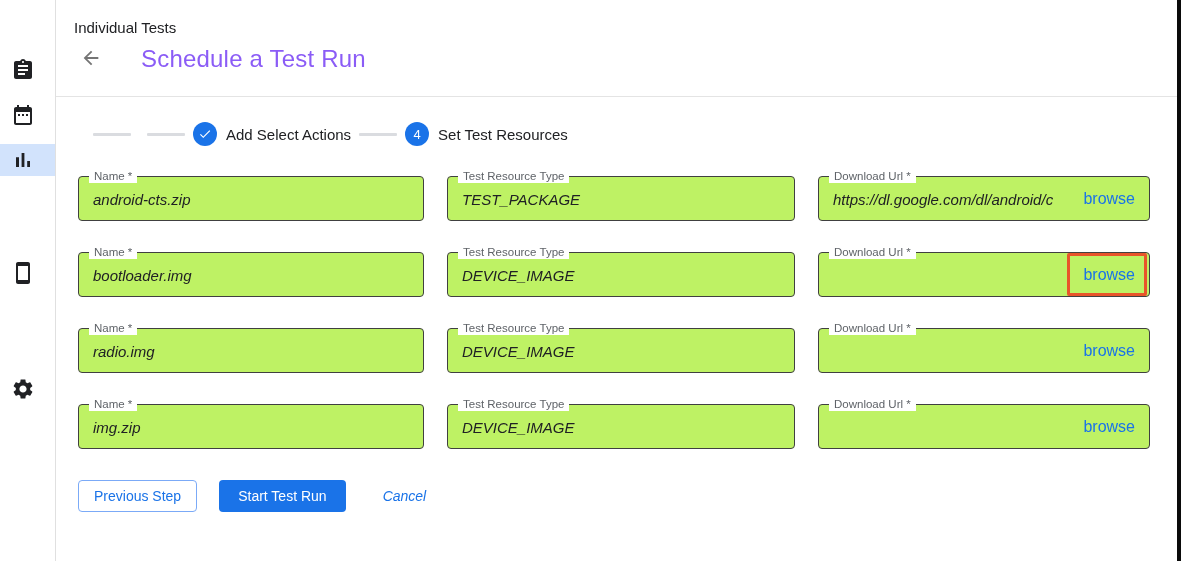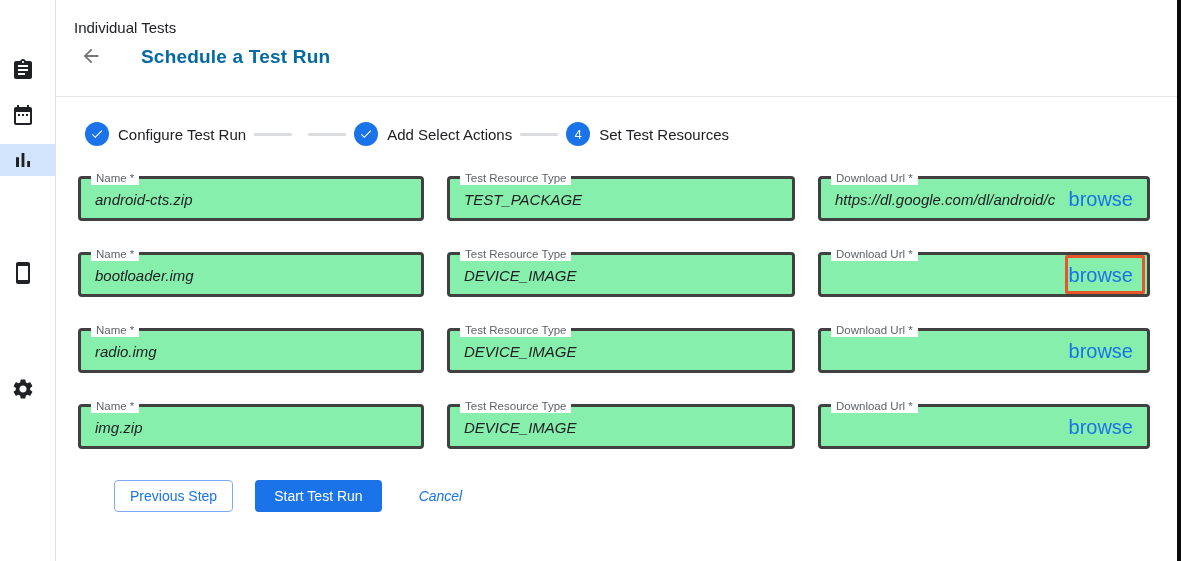--- a/index.html
+++ b/index.html
@@ -43,21 +43,21 @@
   .main { position: absolute; left: 56px; top: 0; right: 4px; bottom: 0; background: #fff; }
 
   .header { height: 97px; border-bottom: 1px solid #e4e4e4; }
   .breadcrumb {
     padding: 19px 0 0 18px;
     font-size: 15px; color: #202124;
   }
   .title-row { display: flex; align-items: center; margin-top: 9px; padding-left: 24px; }
   .back-btn { width: 24px; height: 24px; cursor: pointer; display: inline-flex; }
   .back-btn svg { width: 22px; height: 22px; fill: #757575; }
-  .page-title { font-size: 19px; font-weight: 700; color: #0369a1; margin-left: 37px; letter-spacing: 0.2px; }
+  .page-title { font-size: 24px; font-weight: 400; color: #8b5cf6; margin-left: 37px; letter-spacing: 0.2px; }
 
   
   .stepper {
     display: flex; align-items: center;
     margin: 25px 0 0 29px; height: 24px;
   }
   .step { display: flex; align-items: center; cursor: pointer; }
   .step-circle {
     width: 24px; height: 24px; border-radius: 50%;
     background: #1a73e8; color: #fff;
@@ -76,61 +76,60 @@
   .form { margin: 30px 0 0 22px; }
   .form-row {
     display: grid;
     grid-template-columns: 346px 348px 332px;
     column-gap: 23px;
     margin-bottom: 31px;
   }
   .field {
     position: relative;
     height: 45px;
-    border: 3px solid #404040;
+    border: 1px solid #404040;
     border-radius: 4px;
-    background: #86efac;
+    background: #bef264;
     display: flex; align-items: center;
   }
   .flabel {
     position: absolute; top: -7px; left: 10px;
     background: #fff; padding: 0 5px;
     font-size: 11.5px; color: #5f6368;
     line-height: 13px; white-space: nowrap;
   }
   .fvalue {
     border: none; outline: none; background: transparent;
     font-family: inherit; font-size: 15px; color: #202124;
     height: 100%; width: 100%;
     padding: 2px 8px 0 14px;
     font-style: italic;
   }
   .field.url .fvalue { flex: 1 1 auto; min-width: 0; white-space: nowrap; overflow: hidden; }
   .browse-link {
     flex: none;
-    font-size: 20px; color: #1a73e8;
+    font-size: 16px; color: #1a73e8;
     margin: 1px 14px 0 4px;
     cursor: pointer; text-decoration: none;
   }
   .highlight-box {
     position: absolute; top: 0; bottom: 0; right: 2px;
     width: 80px;
     border: 3px solid #e8552a;
     border-radius: 2px;
     pointer-events: none;
   }
 
   
   .actions { display: flex; align-items: center; margin: 18px 0 0 22px; }
   .btn { height: 32px; border-radius: 4px; font-family: inherit; font-size: 14px; cursor: pointer; }
   .btn-outline {
     background: #fff; color: #1a73e8;
     border: 1px solid #7baaf7;
     padding: 0 15px;
-    margin-left: 36px;
   }
   .btn-filled {
     background: #1a73e8; color: #fff;
     border: none; padding: 0 19px;
     margin-left: 22px;
   }
   .btn-text {
     color: #1a73e8; font-size: 14px;
     margin-left: 37px; cursor: pointer; text-decoration: none; font-style: italic;
   }
@@ -176,28 +175,20 @@
         <span class="back-btn">
           <svg viewBox="0 0 24 24">
               <path d="M20 11H7.83l5.59-5.59L12 4l-8 8 8 8 1.41-1.41L7.83 13H20v-2z"></path>
             </svg>
         </span>
         <h1 class="page-title">Schedule a Test Run</h1>
       </div>
     </header>
 
     <div class="stepper">
-      <div class="step">
-        <span class="step-circle">
-          <svg viewBox="0 0 24 24">
-              <path d="M9 16.17L4.83 12l-1.42 1.41L9 19 21 7l-1.41-1.41z"></path>
-            </svg>
-        </span>
-        <span class="step-label">Configure Test Run</span>
-      </div>
       <span class="connector"></span>
       <span class="connector"></span>
       <div class="step">
         <span class="step-circle">
           <svg viewBox="0 0 24 24">
               <path d="M9 16.17L4.83 12l-1.42 1.41L9 19 21 7l-1.41-1.41z"></path>
             </svg>
         </span>
         <span class="step-label">Add Select Actions</span>
       </div>

